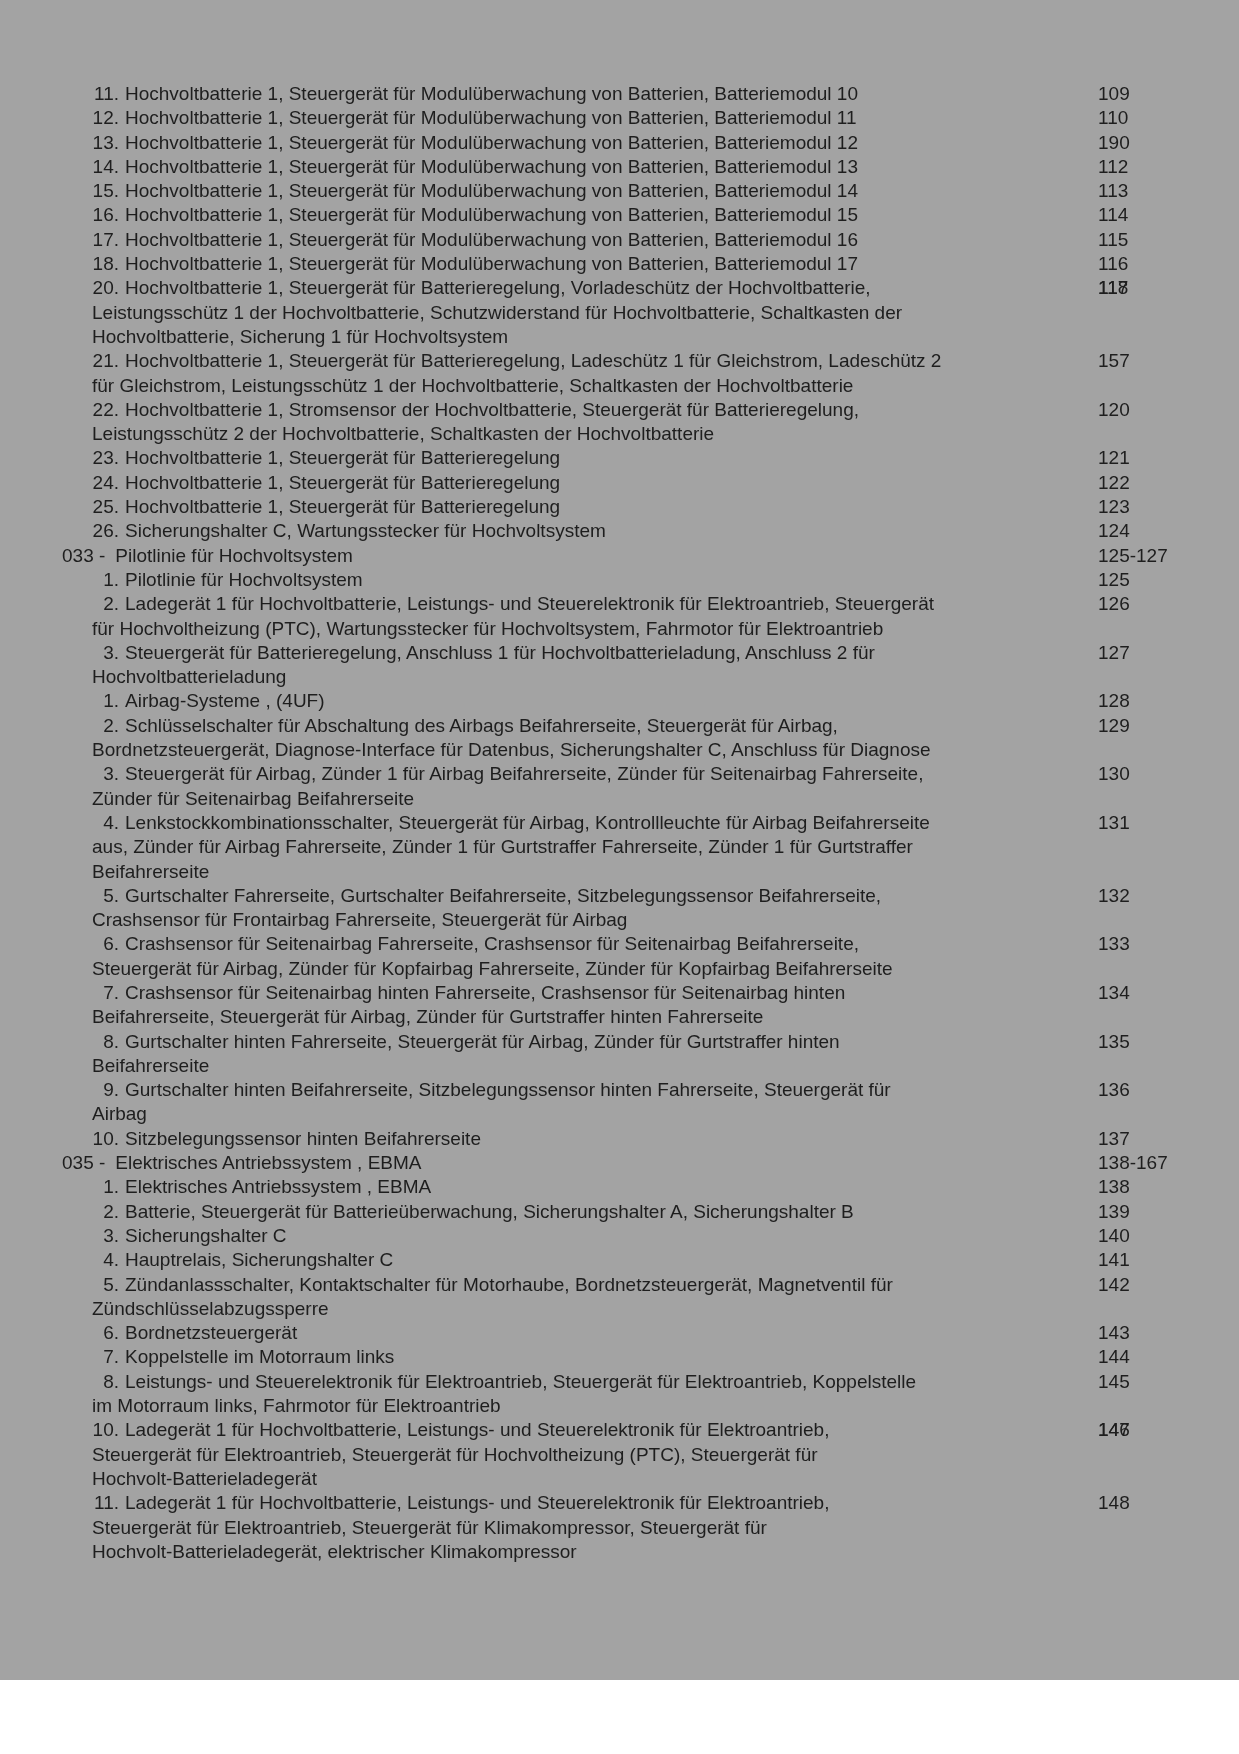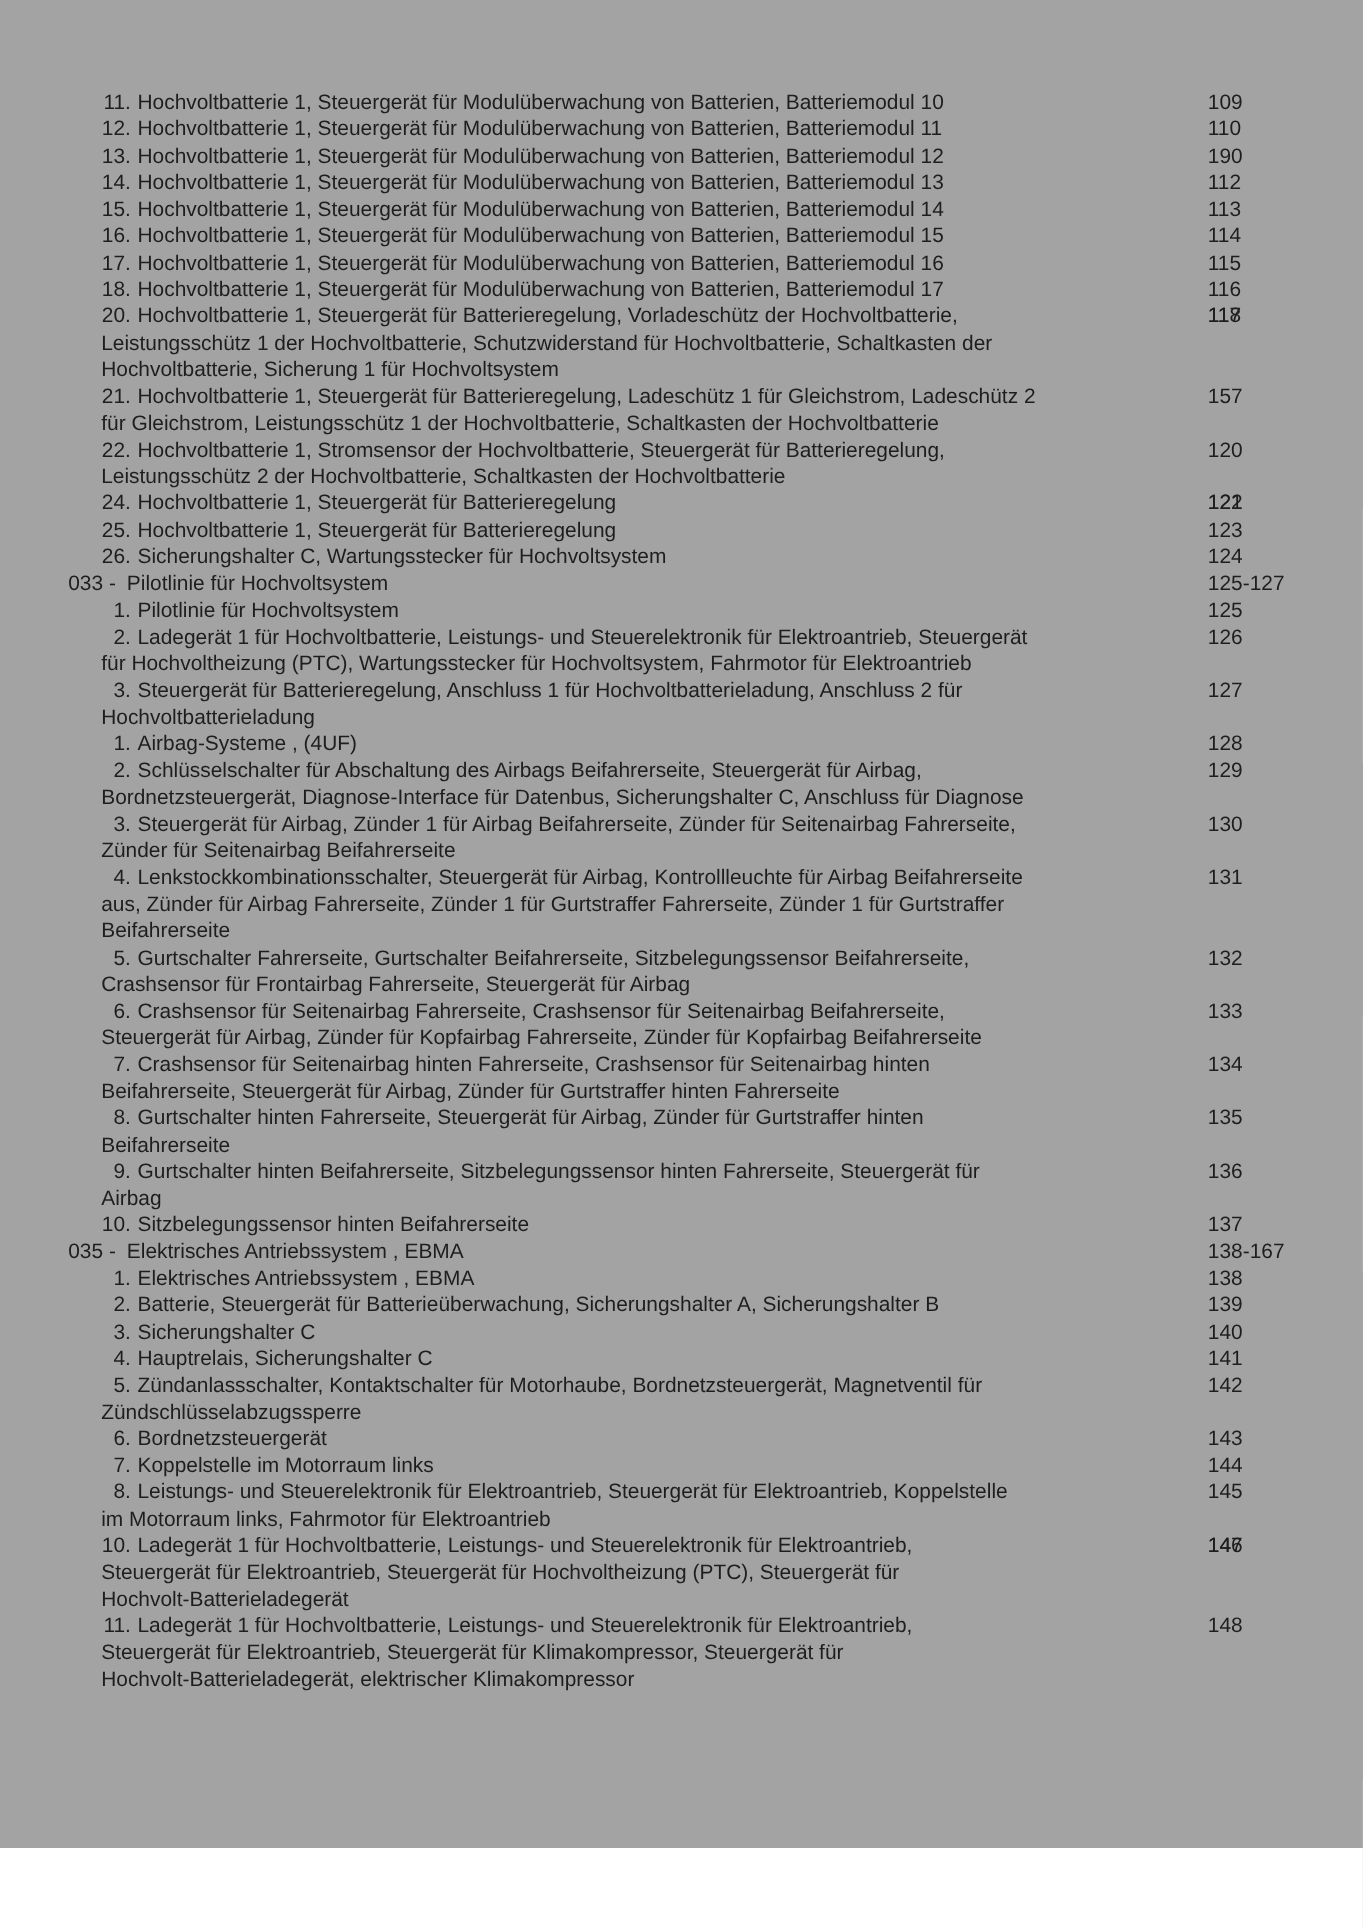--- a/index.html
+++ b/index.html
@@ -119,20 +119,21 @@
         <div class="txtwrap"><span class="num">21.</span><span class="txt">Hochvoltbatterie 1, Steuergerät für Batterieregelung, Ladeschütz 1 für Gleichstrom, Ladeschütz 2
 für Gleichstrom, Leistungsschütz 1 der Hochvoltbatterie, Schaltkasten der Hochvoltbatterie</span></div>
         <span class="pg">157</span>
       </div>
       <div class="entry item">
         <div class="txtwrap"><span class="num">22.</span><span class="txt">Hochvoltbatterie 1, Stromsensor der Hochvoltbatterie, Steuergerät für Batterieregelung,
 Leistungsschütz 2 der Hochvoltbatterie, Schaltkasten der Hochvoltbatterie</span></div>
         <span class="pg">120</span>
       </div>
       <div class="entry item">
+        <div class="txtwrap"><span class="num">23.</span><span class="txt">Hochvoltbatterie 1, Steuergerät für Batterieregelung</span></div>
         <span class="pg">121</span>
       </div>
       <div class="entry item">
         <div class="txtwrap"><span class="num">24.</span><span class="txt">Hochvoltbatterie 1, Steuergerät für Batterieregelung</span></div>
         <span class="pg">122</span>
       </div>
       <div class="entry item">
         <div class="txtwrap"><span class="num">25.</span><span class="txt">Hochvoltbatterie 1, Steuergerät für Batterieregelung</span></div>
         <span class="pg">123</span>
       </div>

